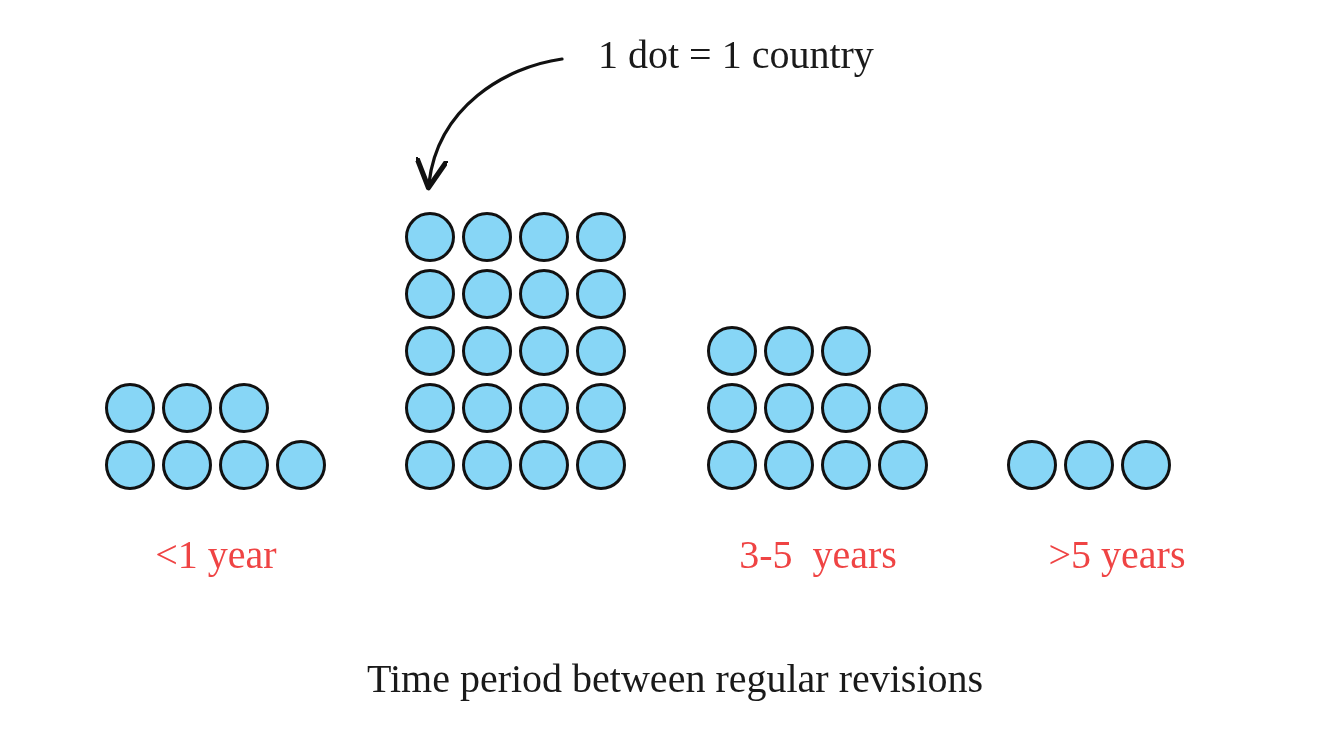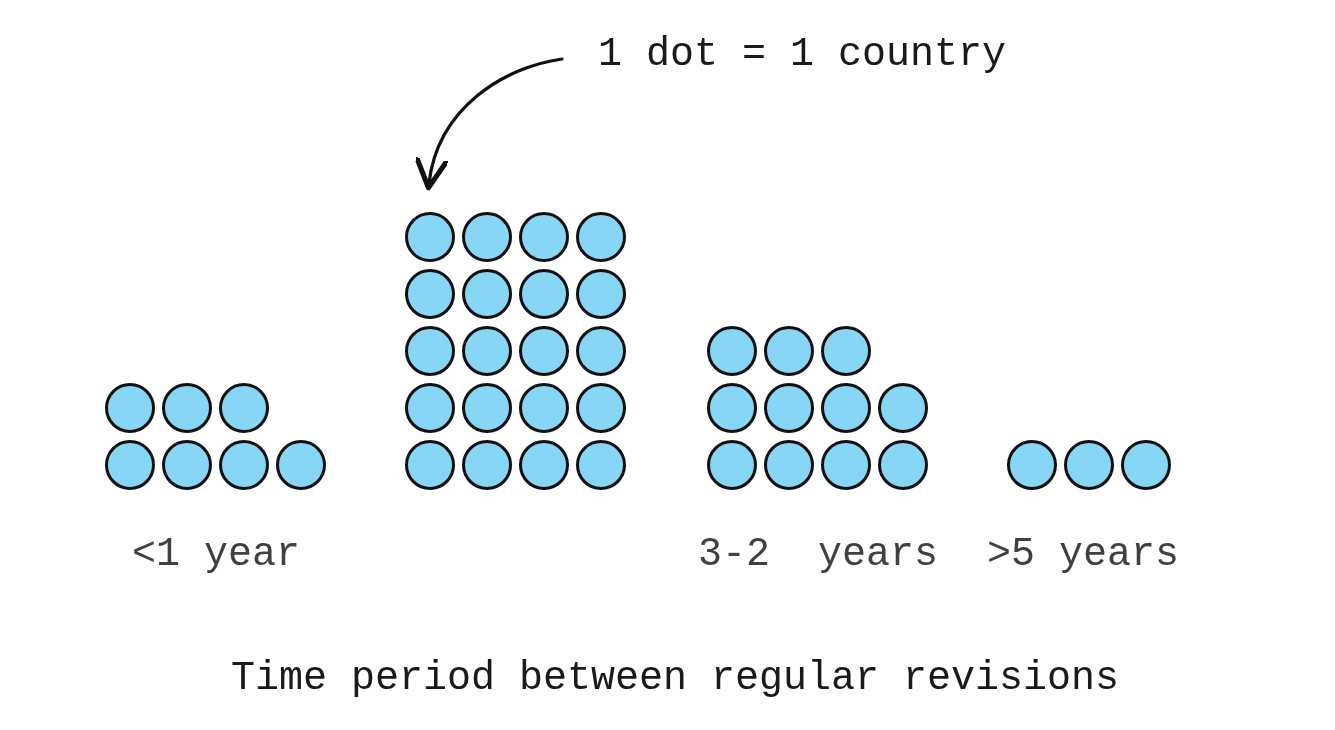--- a/index.html
+++ b/index.html
@@ -1,21 +1,21 @@
 <!DOCTYPE html>
 <html><head>
 <meta charset="utf-8">
 <style>
   html, body { margin: 0; padding: 0; background: #ffffff; }
   .canvas {
     position: relative;
     width: 1240px;
     height: 730px;
     background: #ffffff;
-    font-family: Liberation Mono, monospace;
+    font-family: Liberation Serif, serif;
     color: #1a1a1a;
     overflow: hidden;
   }
   .legend-label {
     position: absolute;
     left: 598px;
     top: 32px;
     font-size: 40px;
     line-height: 46px;
     white-space: pre;
@@ -49,26 +49,26 @@
     box-sizing: content-box;
   }
   .cat-label {
     position: absolute;
     top: 532px;
     width: 300px;
     text-align: center;
     font-size: 40px;
     line-height: 46px;
     white-space: pre;
-    color: #404040;
+    color: #ef4444;
   }
   .cat-label.c0 { left: 66px; }
   .cat-label.c1 { left: 366px; }
   .cat-label.c2 { left: 668px; }
-  .cat-label.c3 { left: 933px; }
+  .cat-label.c3 { left: 967px; }
   .col0 { left: 105px; }
   .col1 { left: 405px; }
   .col2 { left: 707px; }
   .col3 { left: 1007px; }
   .chart-title {
     position: absolute;
     left: 0;
     top: 655px;
     width: 1350px;
     text-align: center;
@@ -160,18 +160,18 @@
     </div>
   <div class="dot-column col3">
       <div class="dot-row">
         <div class="dot" style="background: rgb(135, 214, 246); border-color: rgb(17, 17, 17);"></div>
         <div class="dot" style="background: rgb(135, 214, 246); border-color: rgb(17, 17, 17);"></div>
         <div class="dot" style="background: rgb(135, 214, 246); border-color: rgb(17, 17, 17);"></div>
       </div>
     </div>
 
   <div class="cat-label c0">&lt;1 year</div>
-  <div class="cat-label c2">3-2  years</div>
+  <div class="cat-label c2">3-5  years</div>
   <div class="cat-label c3">&gt;5 years</div>
 
   <div class="chart-title">Time period between regular revisions</div>
 
 </div>
 
 </body></html>

